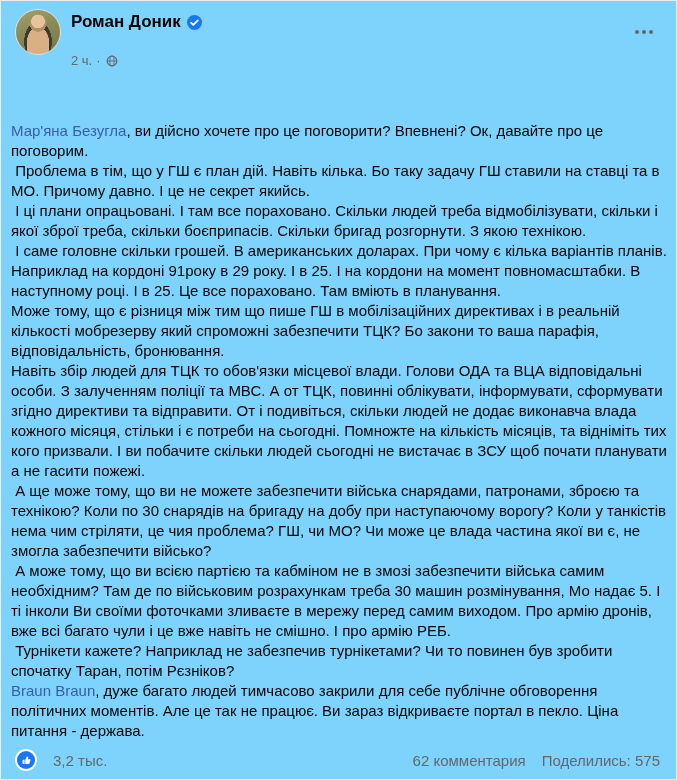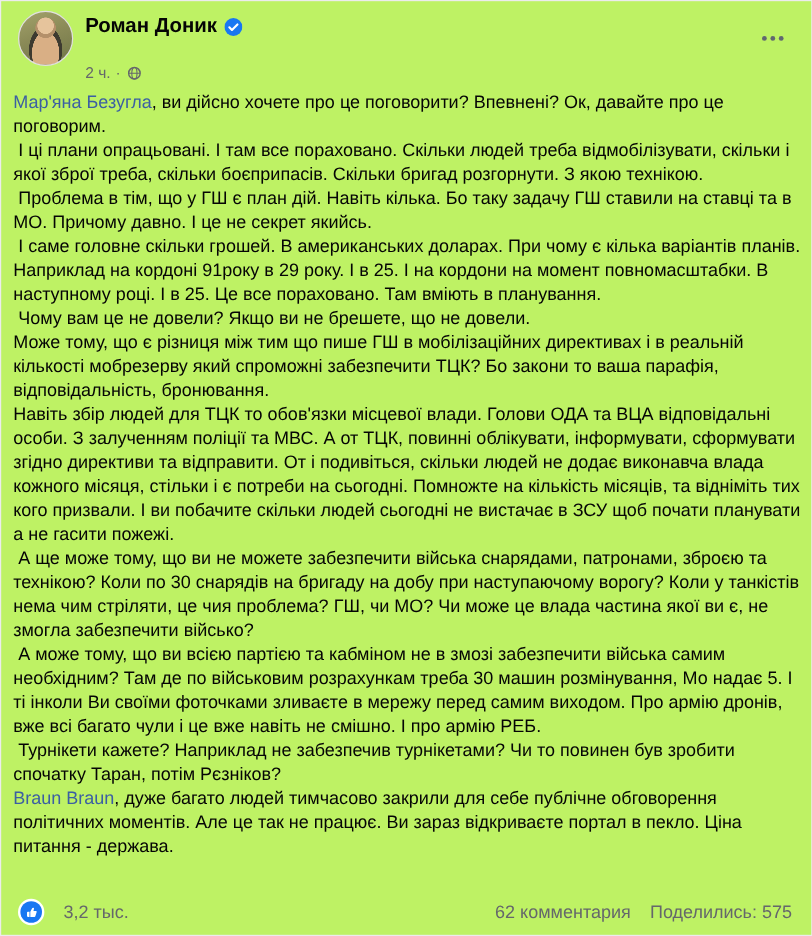--- a/index.html
+++ b/index.html
@@ -4,21 +4,21 @@
 <style>
   * { box-sizing: border-box; margin: 0; padding: 0; }
   html,body { background: #fff; }
   body {
     width: 677px; height: 780px; overflow: hidden;
     font-family: "Liberation Sans", sans-serif;
     color: #050505;
   }
   .card {
     width: 677px; height: 780px;
-    background: #bef264;
+    background: #7dd3fc;
     border: 1px solid #ececec;
     position: relative;
     display: flex; flex-direction: column;
   }
   
   .header {
     display: flex; align-items: flex-start;
     padding: 8px 16px 2px 14px;
   }
   .avatar {
@@ -48,20 +48,21 @@
   }
   .more-btn i {
     width: 4px; height: 4px; border-radius: 50%;
     background: #606770; display: block;
   }
   
   .post-body {
     padding: 5px 2px 0 10px;
     font-size: 15px; line-height: 20px; color: #050505;
     flex: 1;
+    margin-top: 45px;
   }
   .para { white-space: pre-wrap; }
   .mention { color: #3b5fa3; cursor: pointer; }
   
   .footer {
     display: flex; align-items: center;
     padding: 4px 16px 10px 16px;
     font-size: 15px; color: #65676b;
   }
   .reactions-left { display: flex; align-items: center; gap: 18px; cursor: pointer; }
@@ -107,24 +108,23 @@
     </div>
     <div class="more-btn">
       <i></i>
         <i></i>
         <i></i>
     </div>
   </div>
 
   <div class="post-body">
       <div class="para"><span class="mention">Мар'яна Безугла</span><span>, ви дійсно хочете про це поговорити? Впевнені? Ок, давайте про це поговорим.</span></div>
+      <div class="para"><span> Проблема в тім, що у ГШ є план дій. Навіть кілька. Бо таку задачу ГШ ставили на ставці та в МО. Причому давно. І це не секрет якийсь.</span></div>
       <div class="para"><span> І ці плани опрацьовані. І там все пораховано. Скільки людей треба відмобілізувати, скільки і якої зброї треба, скільки боєприпасів. Скільки бригад розгорнути. З якою технікою.</span></div>
-      <div class="para"><span> Проблема в тім, що у ГШ є план дій. Навіть кілька. Бо таку задачу ГШ ставили на ставці та в МО. Причому давно. І це не секрет якийсь.</span></div>
       <div class="para"><span> І саме головне скільки грошей. В американських доларах. При чому є кілька варіантів планів. Наприклад на кордоні 91року в 29 року. І в 25. І на кордони на момент повномасштабки. В наступному році. І в 25. Це все пораховано. Там вміють в планування.</span></div>
-      <div class="para"><span> Чому вам це не довели? Якщо ви не брешете, що не довели.</span></div>
       <div class="para"><span>Може тому, що є різниця між тим що пише ГШ в мобілізаційних директивах і в реальній кількості мобрезерву який спроможні забезпечити ТЦК? Бо закони то ваша парафія, відповідальність, бронювання.</span></div>
       <div class="para"><span>Навіть збір людей для ТЦК то обов'язки місцевої влади. Голови ОДА та ВЦА відповідальні особи. З залученням поліції та МВС. А от ТЦК, повинні облікувати, інформувати, сформувати згідно директиви та відправити. От і подивіться, скільки людей не додає виконавча влада кожного місяця, стільки і є потреби на сьогодні. Помножте на кількість місяців, та відніміть тих кого призвали. І ви побачите скільки людей сьогодні не вистачає в ЗСУ щоб почати планувати а не гасити пожежі.</span></div>
       <div class="para"><span> А ще може тому, що ви не можете забезпечити війська снарядами, патронами, зброєю та технікою? Коли по 30 снарядів на бригаду на добу при наступаючому ворогу? Коли у танкістів нема чим стріляти, це чия проблема? ГШ, чи МО? Чи може це влада частина якої ви є, не змогла забезпечити військо?</span></div>
       <div class="para"><span> А може тому, що ви всією партією та кабміном не в змозі забезпечити війська самим необхідним? Там де по військовим розрахункам треба 30 машин розмінування, Мо надає 5. І ті інколи Ви своїми фоточками зливаєте в мережу перед самим виходом. Про армію дронів, вже всі багато чули і це вже навіть не смішно. І про армію РЕБ.</span></div>
       <div class="para"><span> Турнікети кажете? Наприклад не забезпечив турнікетами? Чи то повинен був зробити спочатку Таран, потім Рєзніков?</span></div>
       <div class="para"><span class="mention">Braun Braun</span><span>, дуже багато людей тимчасово закрили для себе публічне обговорення політичних моментів. Але це так не працює. Ви зараз відкриваєте портал в пекло. Ціна питання - держава.</span></div>
     </div>
 
   <div class="footer">
     <div class="reactions-left">

